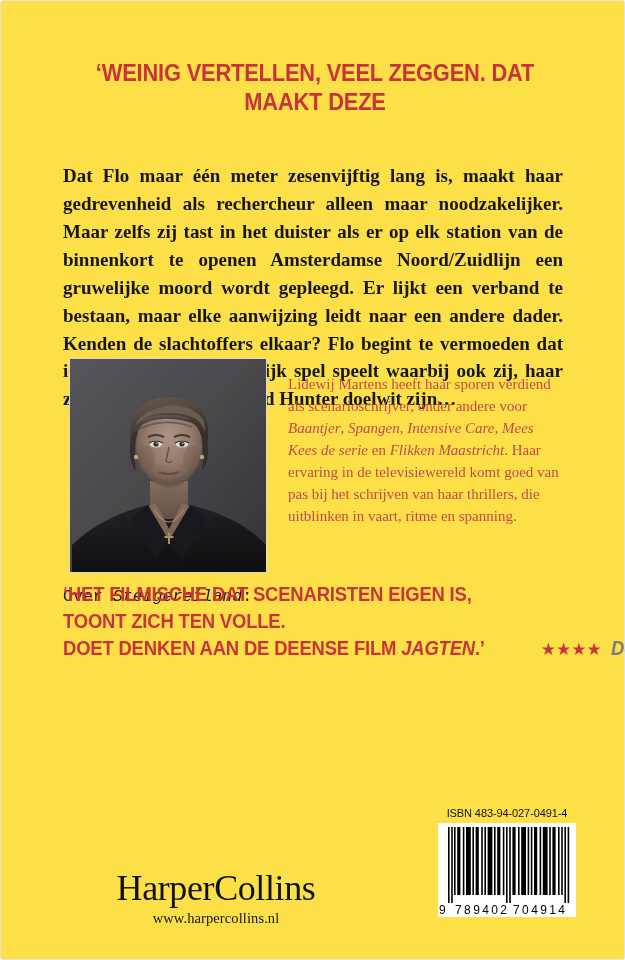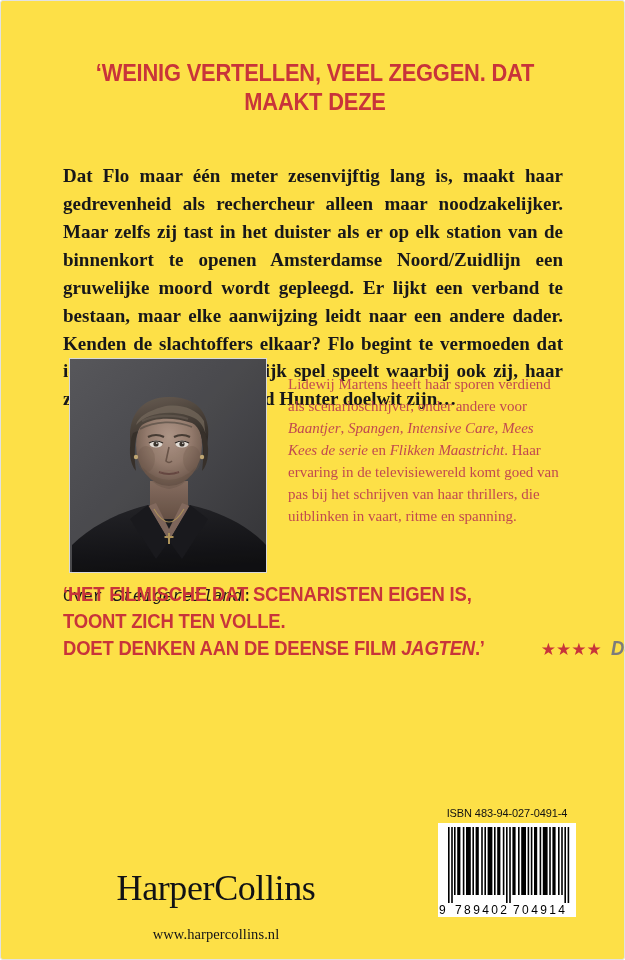--- a/index.html
+++ b/index.html
@@ -181,21 +181,21 @@
     font-family: "Liberation Serif", serif;
     font-size: 36px;
     color: #111216;
     letter-spacing: -0.4px;
     line-height: 1.0;
   }
   .pub-url {
     font-family: "Liberation Serif", serif;
     font-size: 14.5px;
     color: #111216;
-    margin-top: 20px;
+    margin-top: 4px;
     letter-spacing: 0.1px;
   }
 </style>
 </head>
 <body>
 
 <div id="cover">
 
   <div class="pullquote">
     <div>

